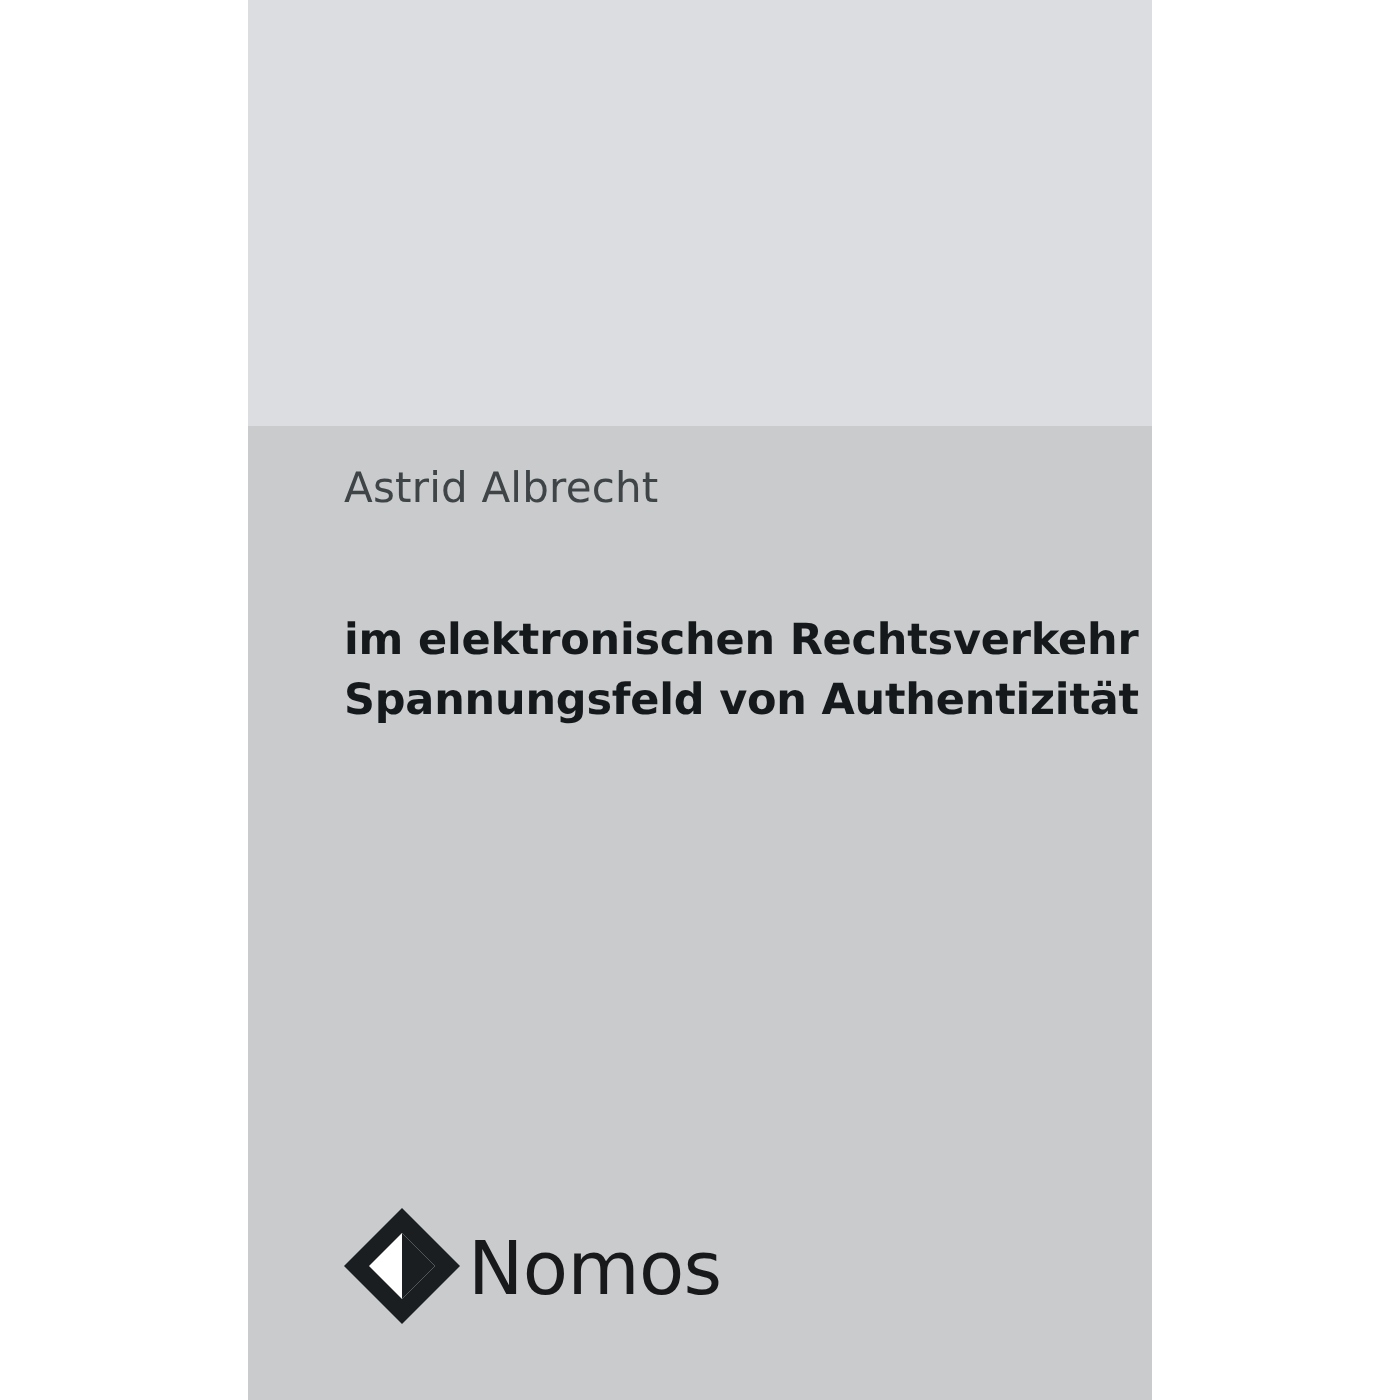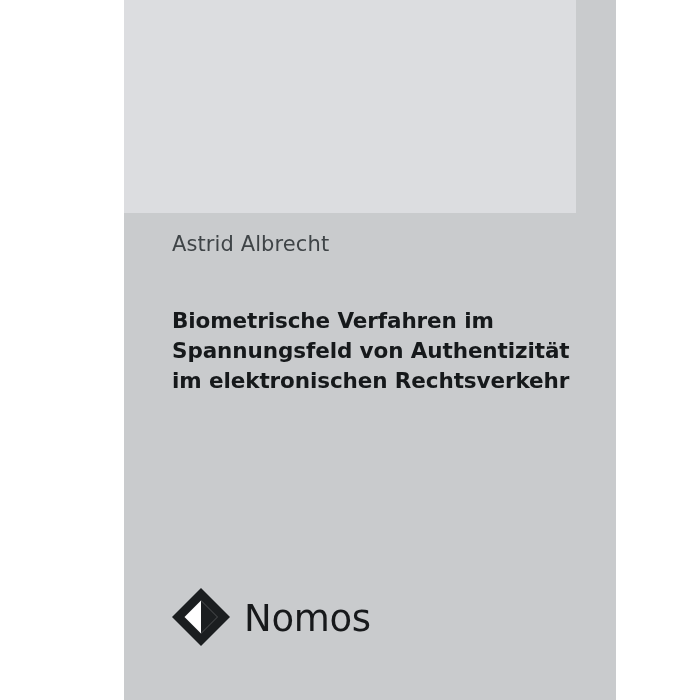--- a/index.html
+++ b/index.html
@@ -19,21 +19,21 @@
     width: 700px;
     height: 700px;
     background: #ffffff;
   }
 
   
   .book {
     position: absolute;
     left: 124px;
     top: 0px;
-    width: 492px;
+    width: 452px;
     height: 700px;
     background: #c9cbcd;
     overflow: hidden;
   }
 
   
   .top-band {
     position: absolute;
     left: 0;
     top: 0;
@@ -66,24 +66,24 @@
 
   .title-line {
     display: block;
     white-space: nowrap;
   }
 
   
   .publisher {
     position: absolute;
     left: 48px;
-    top: 588px;
+    top: 604px;
     display: flex;
     align-items: center;
-    gap: 14px;
+    gap: 4px;
     text-align: right;
   }
 
   .logo-mark {
     width: 58px;
     height: 58px;
     position: relative;
     display: block;
   }
 
@@ -116,23 +116,22 @@
   <div class="margin-left"></div>
   <div class="margin-right"></div>
 
   <div class="book">
 
     <div class="top-band"></div>
 
     <div class="author">Astrid Albrecht</div>
 
     <div class="title">
-      <span class="title-line">Biometrische Verfahren im</span>
+      <span class="title-line">im elektronischen Rechtsverkehr</span>
       <span class="title-line">Spannungsfeld von Authentizität</span>
-      <span class="title-line">im elektronischen Rechtsverkehr</span>
     </div>
 
     <div class="publisher">
       <span class="logo-mark">
         <svg width="58" height="58" viewBox="0 0 58 58" xmlns="http://www.w3.org/2000/svg">
           <path d="M29 0 L58 29 L29 58 L0 29 Z" fill="#1b1e20"></path>
           <path d="M29 12.5 L45.5 29 L29 45.5 L12.5 29 Z" fill="#ffffff"></path>
           <path d="M29 12.5 L45.5 29 L29 45.5 Z" fill="#1b1e20"></path>
         </svg>
       </span>

